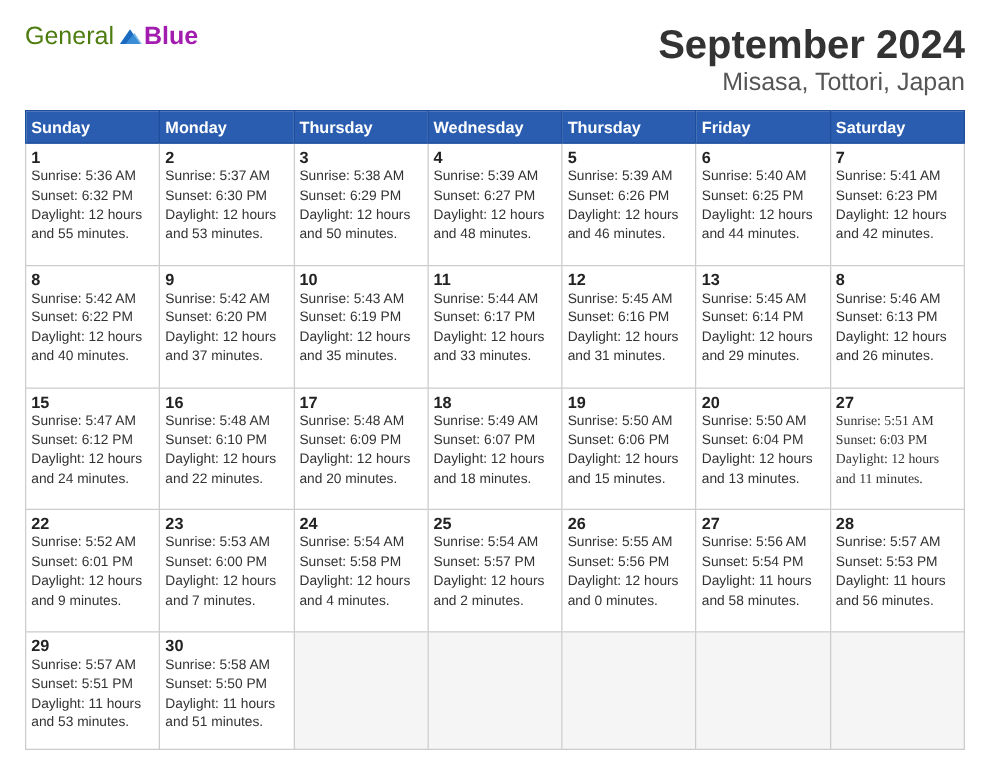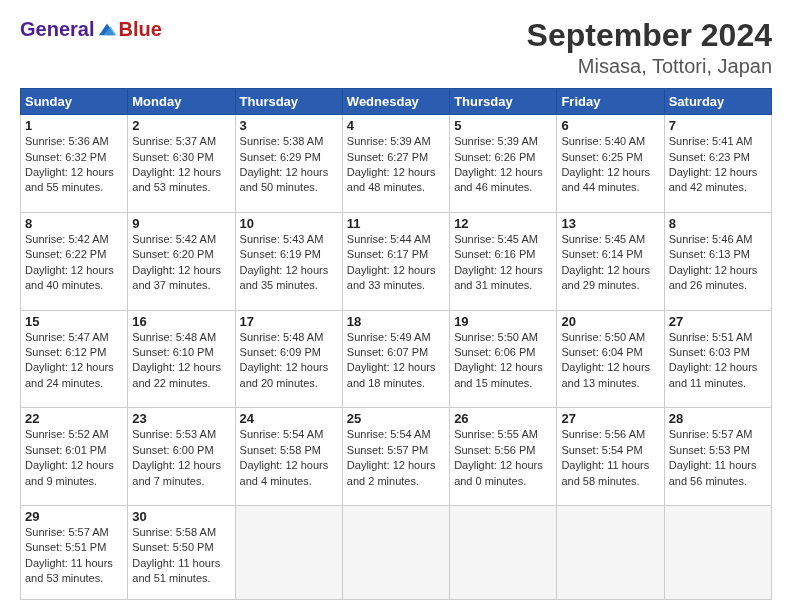--- a/index.html
+++ b/index.html
@@ -28,27 +28,27 @@
       flex-direction: column;
       align-items: flex-start;
     }
     .logo-text {
       display: flex;
       align-items: center;
       gap: 0;
     }
     .logo-general {
       font-size: 20px;
-      font-weight: bold;
-      color: #4c1d95;
+      font-weight: normal;
+      color: #4d7c0f;
     }
     .logo-blue {
       font-size: 20px;
       font-weight: bold;
-      color: #b91c1c;
+      color: #a21caf;
     }
     .logo-icon {
       width: 22px;
       height: 22px;
       margin-left: 2px;
     }
     .title-block {
       text-align: right;
     }
     .month-title {
@@ -280,21 +280,21 @@
           </td>
           <td>
             <span class="day-num">20</span>
             <div class="day-info" style="white-space: pre-line;">Sunrise: 5:50 AM
 Sunset: 6:04 PM
 Daylight: 12 hours
 and 13 minutes.</div>
           </td>
           <td>
             <span class="day-num">27</span>
-            <div class="day-info" style="white-space: pre-line;">Sunrise: 5:51 AM
+            <div class="day-info" style="white-space: pre-line; font-family: Liberation Serif, serif;">Sunrise: 5:51 AM
 Sunset: 6:03 PM
 Daylight: 12 hours
 and 11 minutes.</div>
           </td>
         </tr>
         <tr>
           <td>
             <span class="day-num">22</span>
             <div class="day-info" style="white-space: pre-line;">Sunrise: 5:52 AM
 Sunset: 6:01 PM

